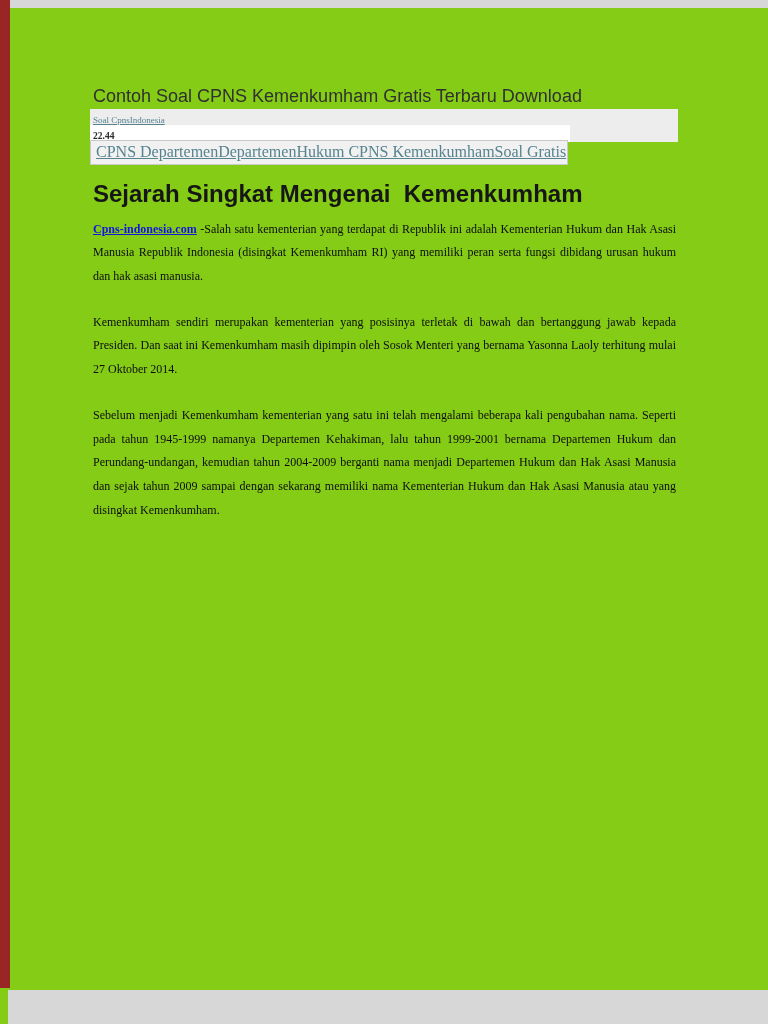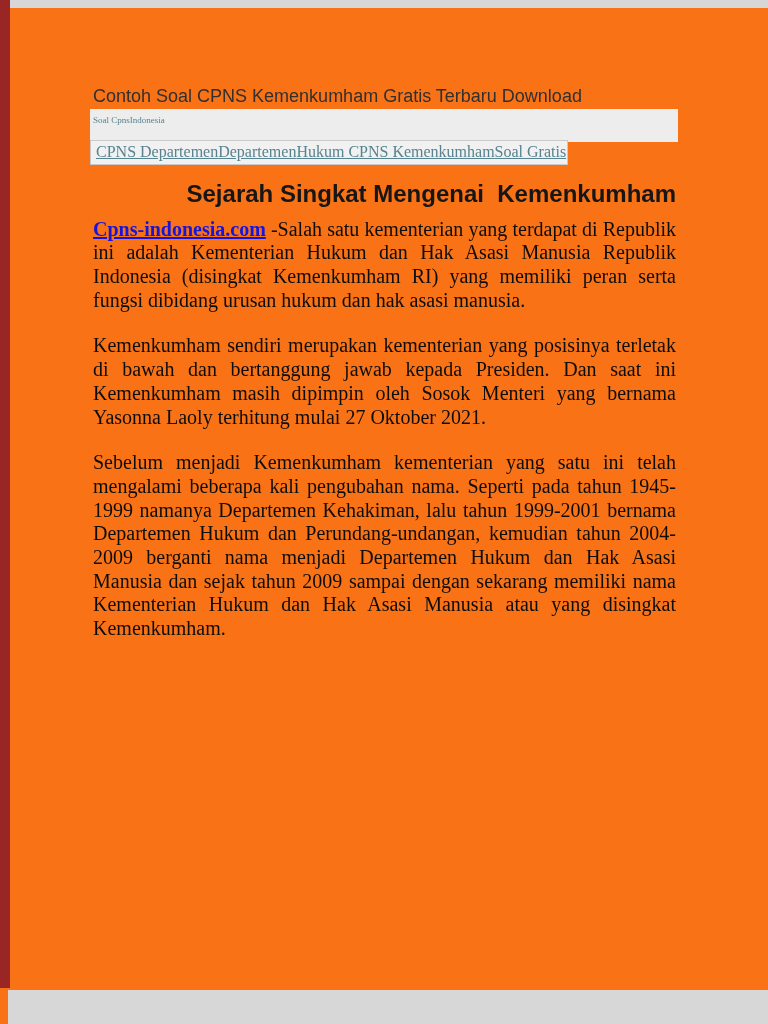--- a/index.html
+++ b/index.html
@@ -1,21 +1,21 @@
 <!DOCTYPE html>
 <html><head>
 <meta charset="utf-8">
 <style>
   html, body { margin: 0; padding: 0; }
   body { background: #ffffff; }
   .canvas {
     position: relative;
     width: 768px;
     height: 1024px;
-    background: #f97316;
+    background: #84cc16;
     overflow: hidden;
     font-family: "Liberation Serif", serif;
   }
   
   .left-strip {
     position: absolute;
     left: 0; top: 0;
     width: 10px; height: 988px;
     background: #992525;
   }
@@ -46,20 +46,21 @@
     position: absolute;
     left: 90px; top: 109px;
     width: 588px; height: 33px;
     background: #ededed;
   }
   .byline-link {
     display: inline-block;
     margin: 3px 0 0 3px;
     font-size: 9px;
     color: #56838f;
+    text-decoration: underline;
     cursor: pointer;
   }
   .date-row {
     position: absolute;
     left: 90px; top: 125px;
     width: 480px; height: 17px;
     background: #ffffff;
   }
   .date-text {
     display: inline-block;
@@ -92,24 +93,23 @@
     color: #0d0d0d;
   }
   .article h1 {
     font-family: "Liberation Sans", sans-serif;
     font-size: 24px;
     font-weight: 700;
     color: #161616;
     margin: 0 0 10px 0;
     line-height: 1.15;
     white-space: pre-wrap;
-    text-align: right;
   }
   .article p {
-    font-size: 20px;
+    font-size: 12px;
     line-height: 23.7px;
     text-align: justify;
     margin: 0 0 22px 0;
   }
   .inline-link {
     color: #1515dd;
     font-weight: 700;
     text-decoration: underline;
     cursor: pointer;
   }
@@ -129,23 +129,24 @@
 <div class="canvas">
 
   <div class="left-strip"></div>
   <div class="top-band"></div>
   <div class="bottom-band"></div>
 
   <div class="post-title">Contoh Soal CPNS Kemenkumham Gratis Terbaru Download</div>
 
   <div class="meta-band"><a class="byline-link">Soal CpnsIndonesia</a></div>
 
+  <div class="date-row"><span class="date-text">22.44</span></div>
 
   <div class="tags-box"><a>CPNS Departemen</a><a>Departemen</a><a>Hukum CPNS Kemenkumham</a><a>Soal Gratis</a></div>
 
   <div class="article">
     <h1>Sejarah Singkat Mengenai  Kemenkumham</h1>
     <p><a class="inline-link">Cpns-indonesia.com</a><span> -Salah satu kementerian yang terdapat di Republik ini adalah Kementerian Hukum dan Hak Asasi Manusia Republik Indonesia (disingkat Kemenkumham RI) yang memiliki peran serta fungsi dibidang urusan hukum dan hak asasi manusia.</span></p>
-    <p>Kemenkumham sendiri merupakan kementerian yang posisinya terletak di bawah dan bertanggung jawab kepada Presiden. Dan saat ini Kemenkumham masih dipimpin oleh Sosok Menteri yang bernama Yasonna Laoly terhitung mulai 27 Oktober 2021.</p>
+    <p>Kemenkumham sendiri merupakan kementerian yang posisinya terletak di bawah dan bertanggung jawab kepada Presiden. Dan saat ini Kemenkumham masih dipimpin oleh Sosok Menteri yang bernama Yasonna Laoly terhitung mulai 27 Oktober 2014.</p>
     <p>Sebelum menjadi Kemenkumham kementerian yang satu ini telah mengalami beberapa kali pengubahan nama. Seperti pada tahun 1945-1999 namanya Departemen Kehakiman, lalu tahun 1999-2001 bernama Departemen Hukum dan Perundang-undangan, kemudian tahun 2004-2009 berganti nama menjadi Departemen Hukum dan Hak Asasi Manusia dan sejak tahun 2009 sampai dengan sekarang memiliki nama Kementerian Hukum dan Hak Asasi Manusia atau yang disingkat Kemenkumham.</p>
   </div>
 
 </div>
 
 </body></html>

